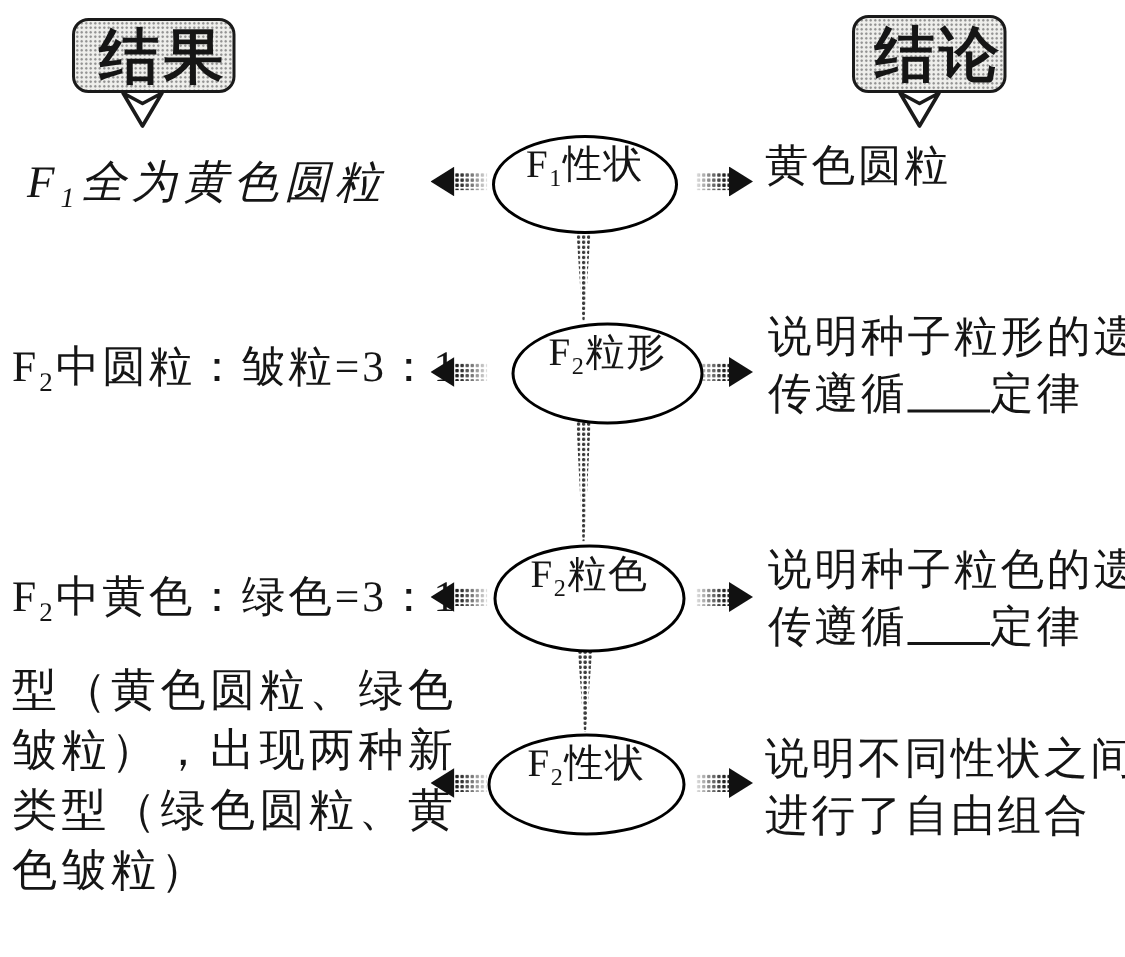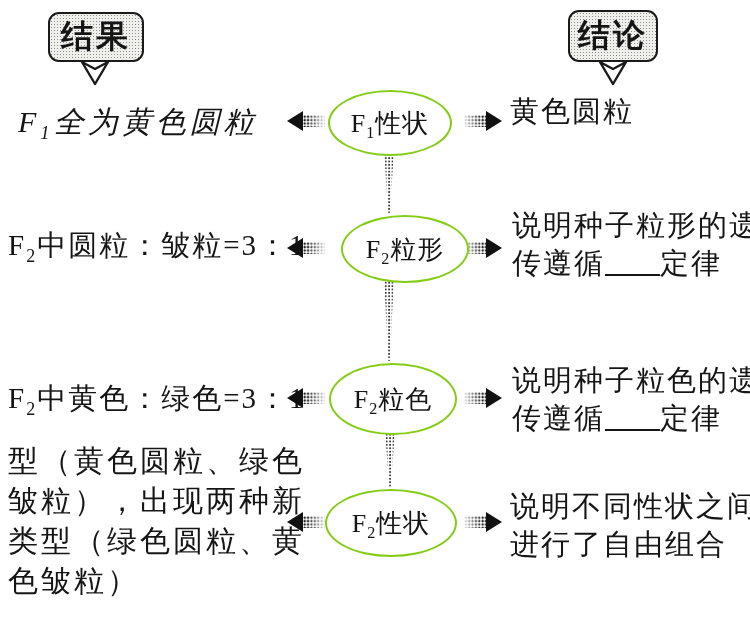--- a/index.html
+++ b/index.html
@@ -5,32 +5,32 @@
   html,body{margin:0;padding:0;background:#fff;}
   #page{position:relative;width:750px;height:638px;background:#fff;overflow:hidden;
         font-family:"Liberation Serif","DejaVu Serif",serif;color:#151515;}
 
   
   .tag-box{position:absolute;display:flex;align-items:center;justify-content:center;
            border:2.5px solid #1a1a1a;border-radius:11px;
            background-color:#efefec;
            background-image:radial-gradient(circle,#8d8d8d .7px,transparent .9px);
            background-size:3px 3px;
-           font-size:32px;font-weight:bold;letter-spacing:3px;}
+           font-size:40px;font-weight:bold;letter-spacing:3px;padding-left:13px;}
 
   .chevron{position:absolute;}
 
   
   .result-text{position:absolute;font-size:29px;letter-spacing:2px;white-space:nowrap;line-height:36px;}
   .result-text.big{font-size:30px;letter-spacing:4px;font-style:italic;}
   .result-text.multiline{line-height:40px;letter-spacing:3px;font-size:30px;white-space:nowrap;}
 
   
-  .node{position:absolute;display:flex;align-items:center;justify-content:center;
-        border:2px solid #84cc16;border-radius:50%;background:#fff;z-index:2;}
+  .node{position:absolute;display:flex;align-items:flex-start;justify-content:center;
+        border:2px solid #000000;border-radius:50%;background:#fff;z-index:2;}
   .node-label{font-size:26px;letter-spacing:1px;white-space:nowrap;}
 
   sub{font-size:.62em;line-height:0;}
 
   
   .conc-text{position:absolute;font-size:29px;letter-spacing:2px;line-height:38px;white-space:nowrap;}
 
   .blank{display:inline-block;border-bottom:2.5px solid #151515;transform:translateY(3px);}
   .blank-long{width:148px;}
   .blank-short{width:55px;}

